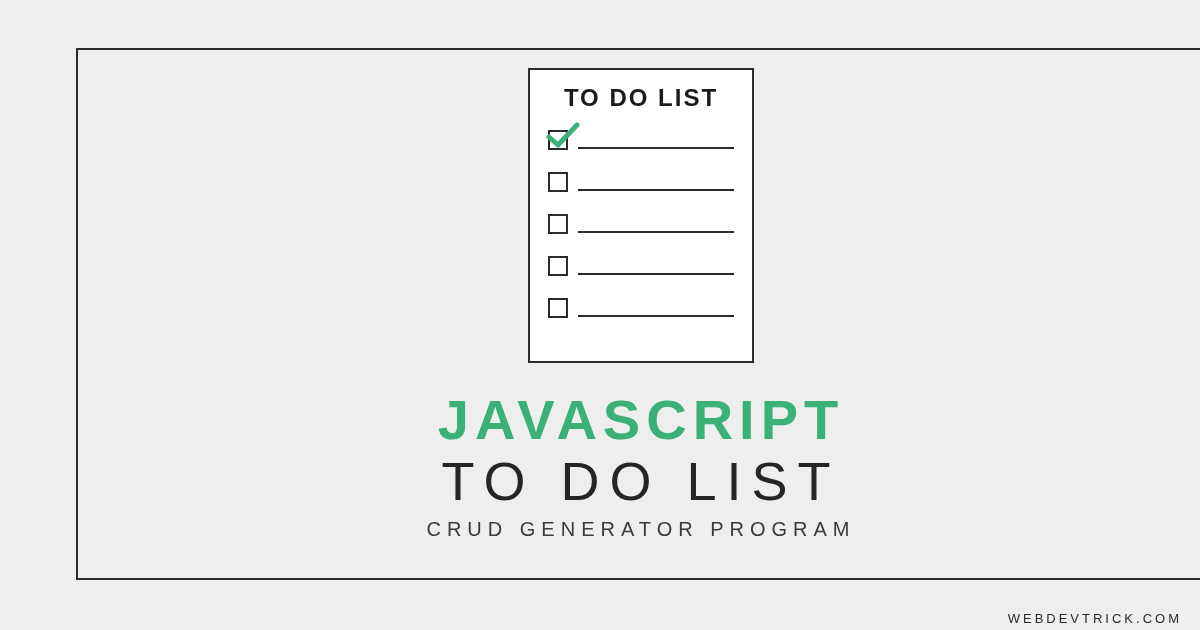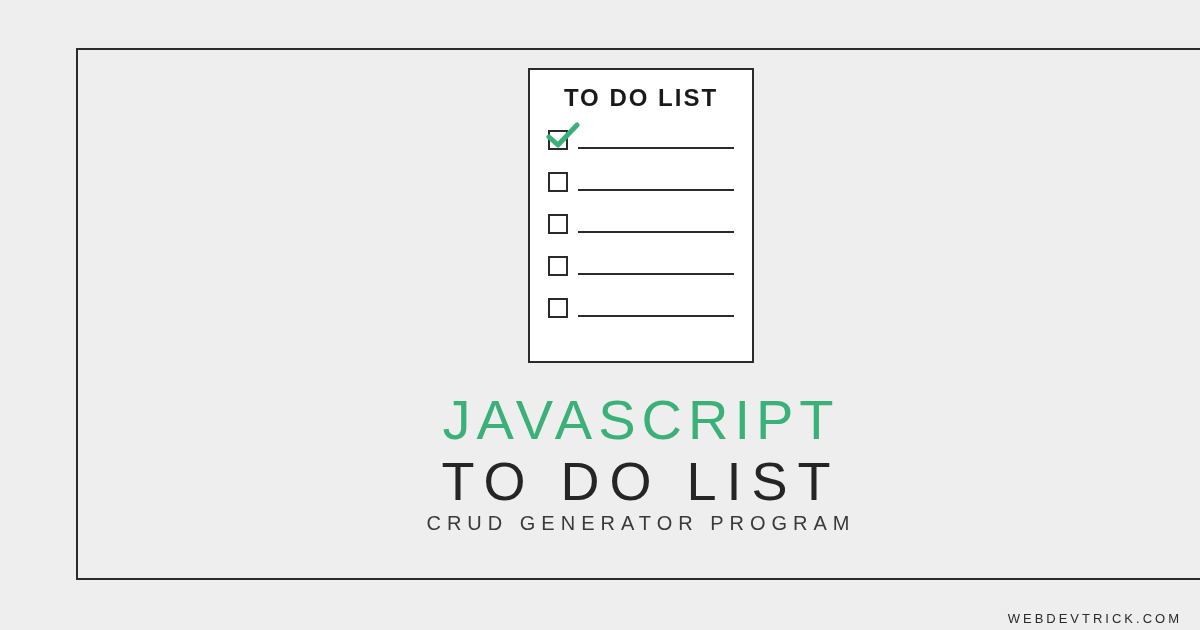--- a/index.html
+++ b/index.html
@@ -67,38 +67,38 @@
   top: -10px;
   width: 34px;
   height: 30px;
 }
 .titles {
   text-align: center;
   margin-top: 24px;
 }
 .t1 {
   font-size: 56px;
-  font-weight: 400;
+  font-weight: 700;
   letter-spacing: 6px;
   color: #3bb179;
   font-family: Arial, Helvetica, sans-serif;
 }
 .t2 {
   font-size: 54px;
   font-weight: 400;
   letter-spacing: 10px;
   color: #252525;
   margin-top: -2px;
 }
 .t3 {
   font-size: 20px;
   font-weight: 400;
   letter-spacing: 6px;
   color: #3a3a3a;
-  margin-top: 0;
+  margin-top: 6px;
 }
 .watermark {
   position: absolute;
   right: 18px;
   bottom: 4px;
   font-size: 13px;
   letter-spacing: 3px;
   color: #2b2b2b;
   font-weight: 400;
 }

